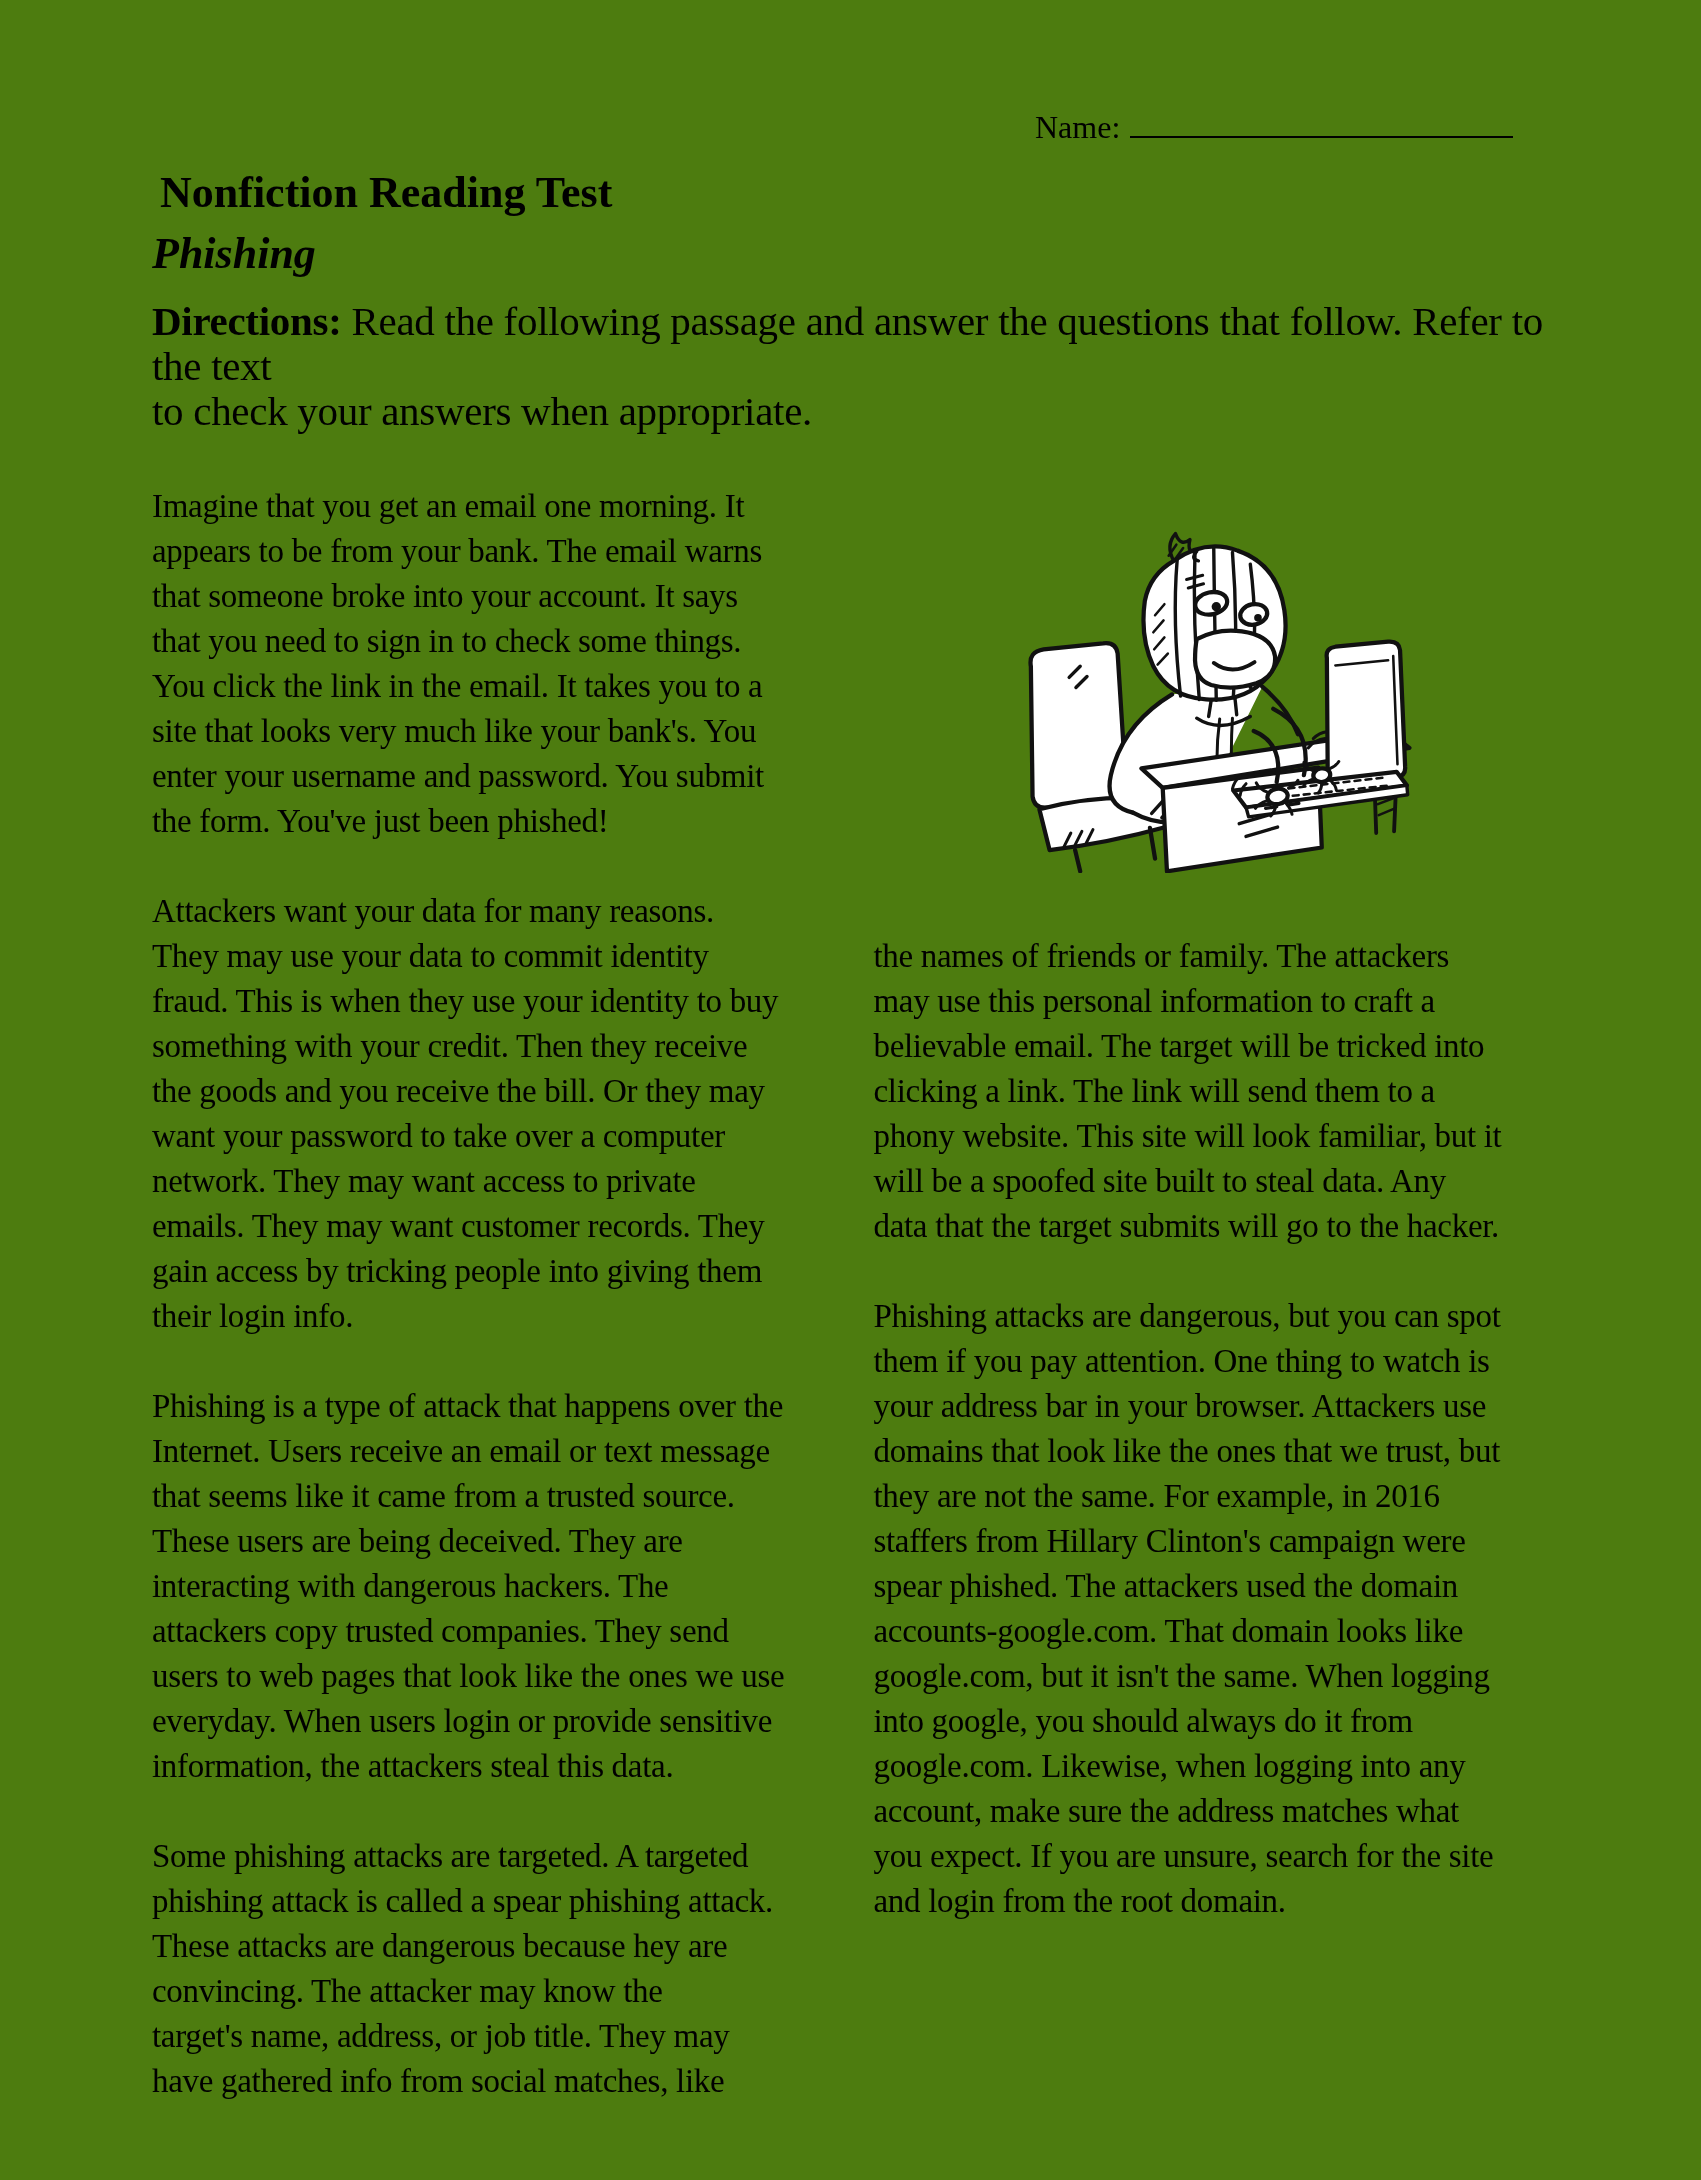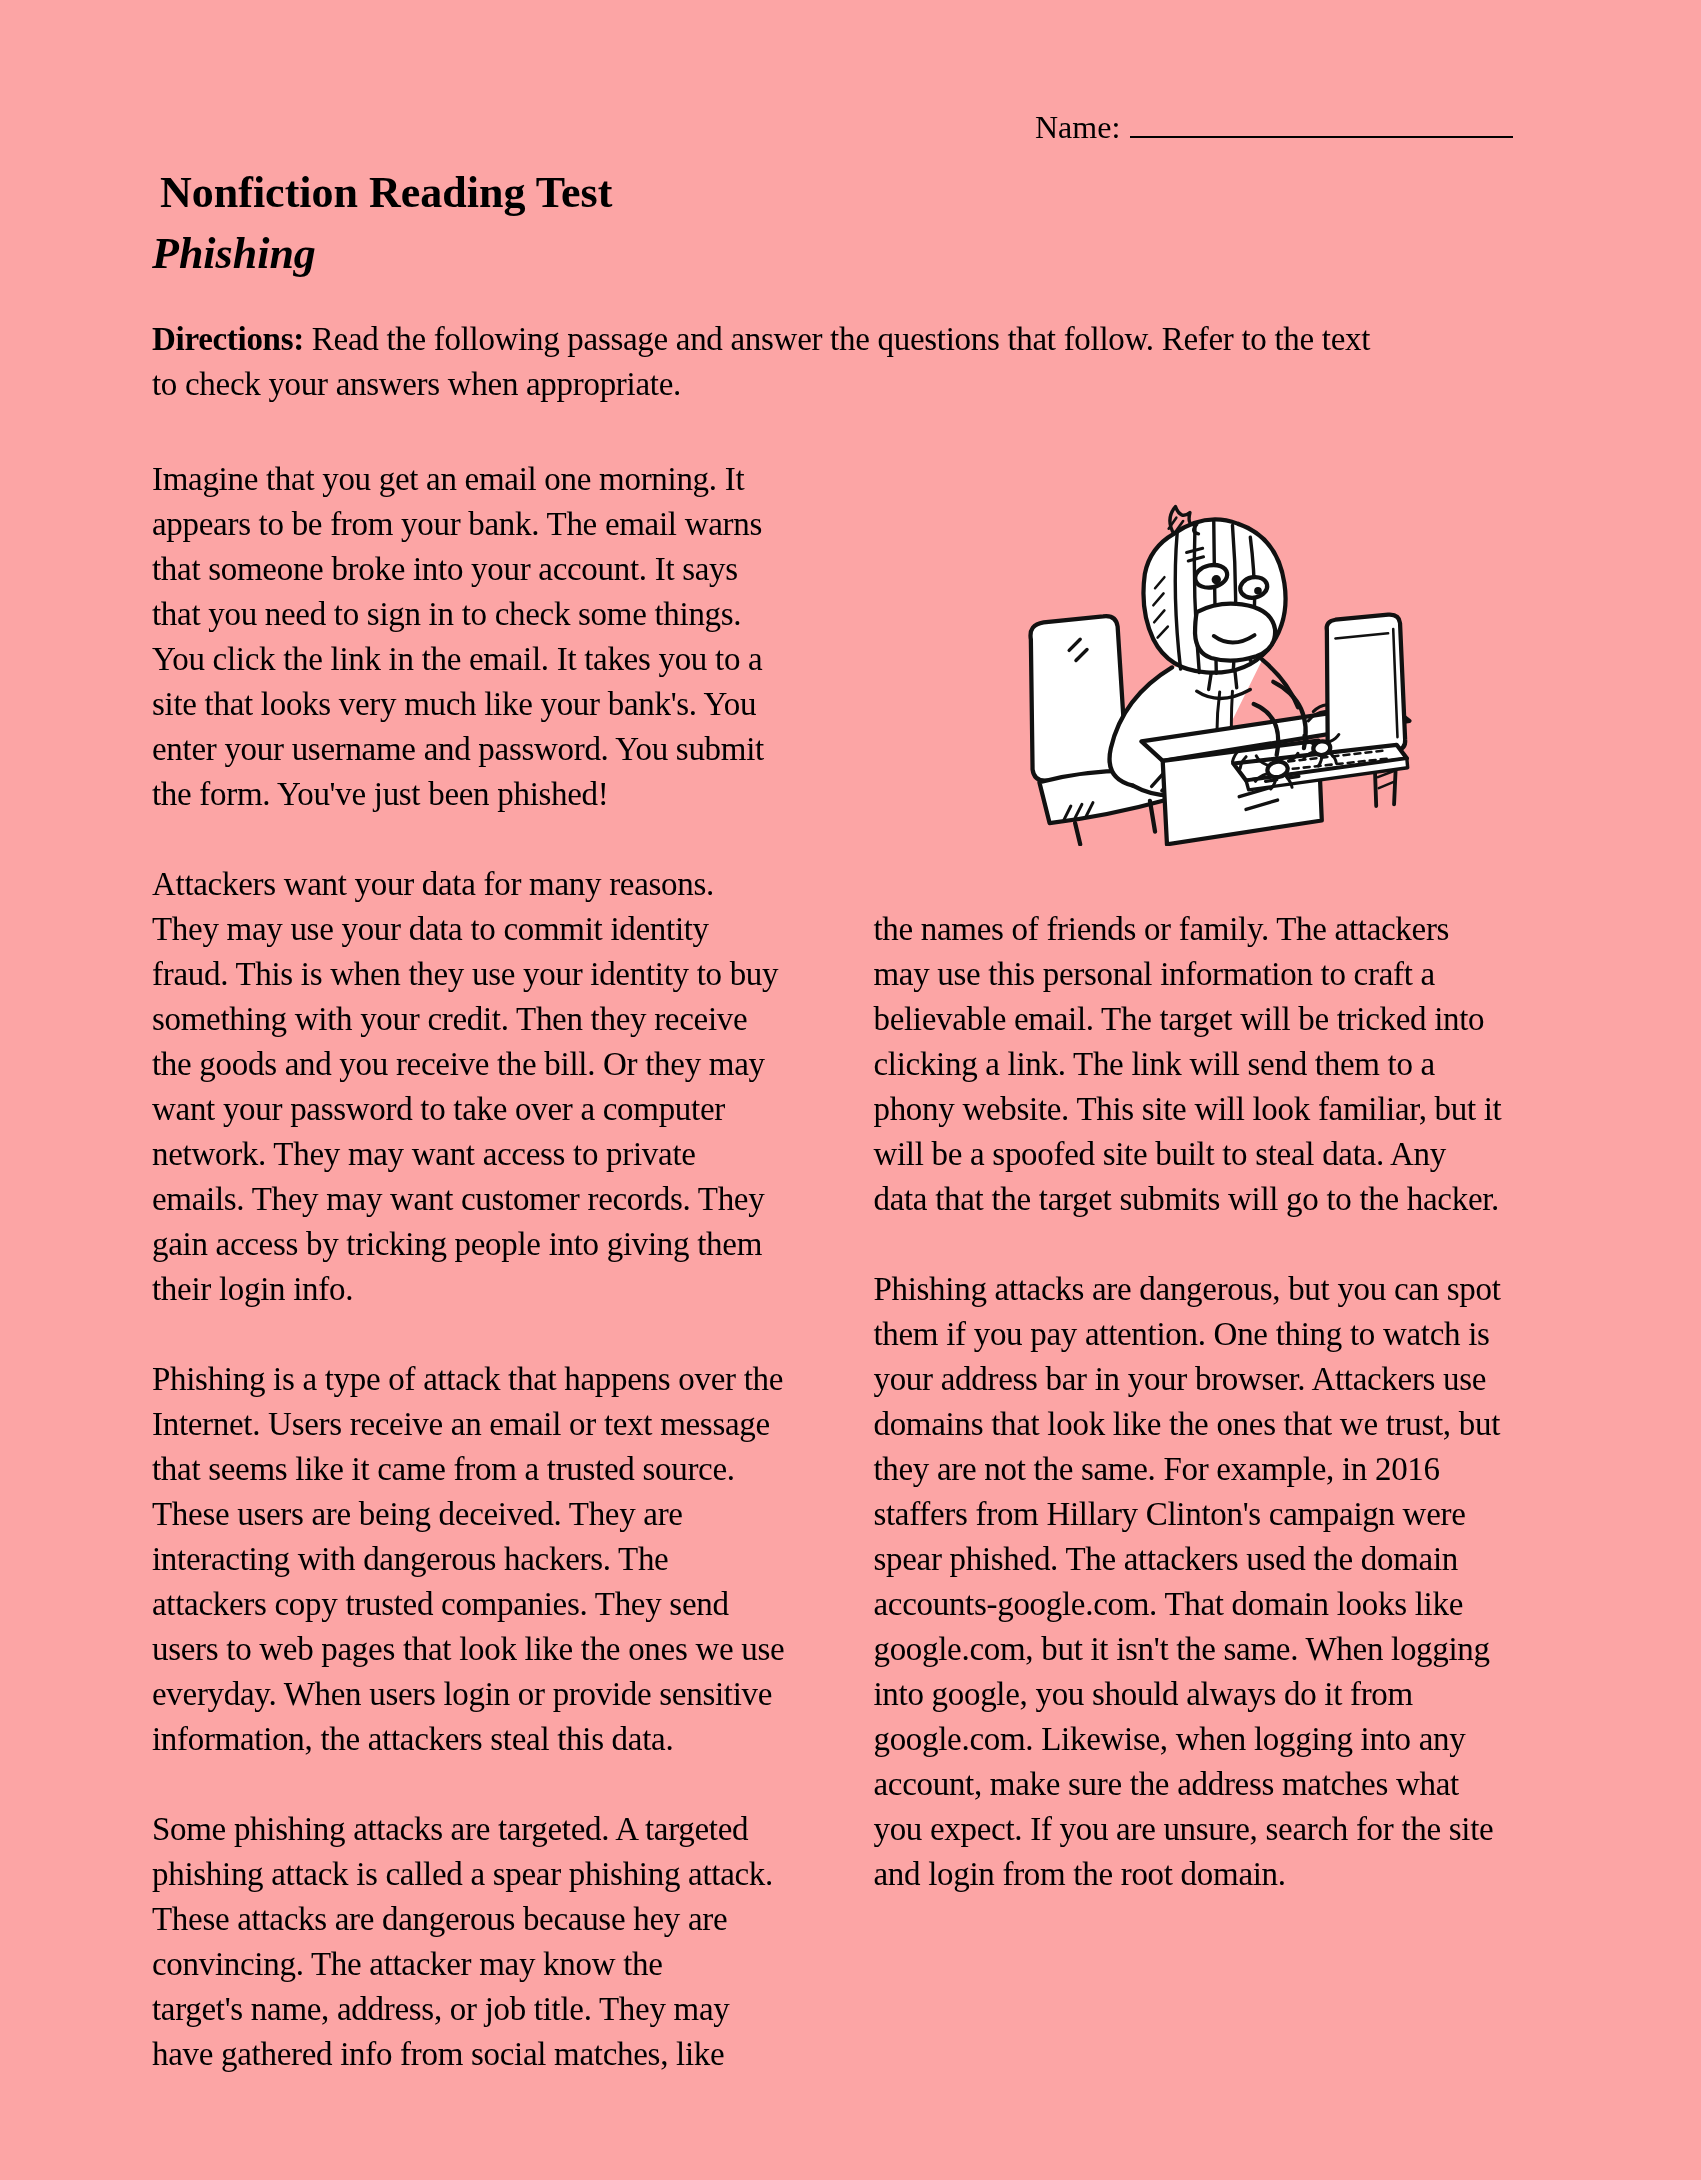--- a/index.html
+++ b/index.html
@@ -4,21 +4,21 @@
 <style>
   html, body {
     margin: 0;
     padding: 0;
     background: #ffffff;
   }
   .page {
     position: relative;
     width: 1701px;
     height: 2181px;
-    background: #fca5a5;
+    background: #4d7c0f;
     color: #000000;
     font-family: "Liberation Serif", "DejaVu Serif", serif;
     box-sizing: border-box;
     padding: 158px 136px 0 152px;
     overflow: hidden;
   }
   .name-row {
     position: absolute;
     left: 1035px;
     top: 107px;
@@ -41,22 +41,22 @@
     font-weight: bold;
   }
   h2.subtitle {
     margin: 0;
     font-size: 44px;
     line-height: 53px;
     font-weight: bold;
     font-style: italic;
   }
   .directions {
-    margin: 37px 0 0 0;
-    font-size: 33px;
+    margin: 19px 0 0 0;
+    font-size: 41px;
     line-height: 45px;
     letter-spacing: -0.3px;
     white-space: pre-line;
   }
   .directions .dir-label {
     font-weight: bold;
     white-space: normal;
   }
   .columns {
     display: flex;

